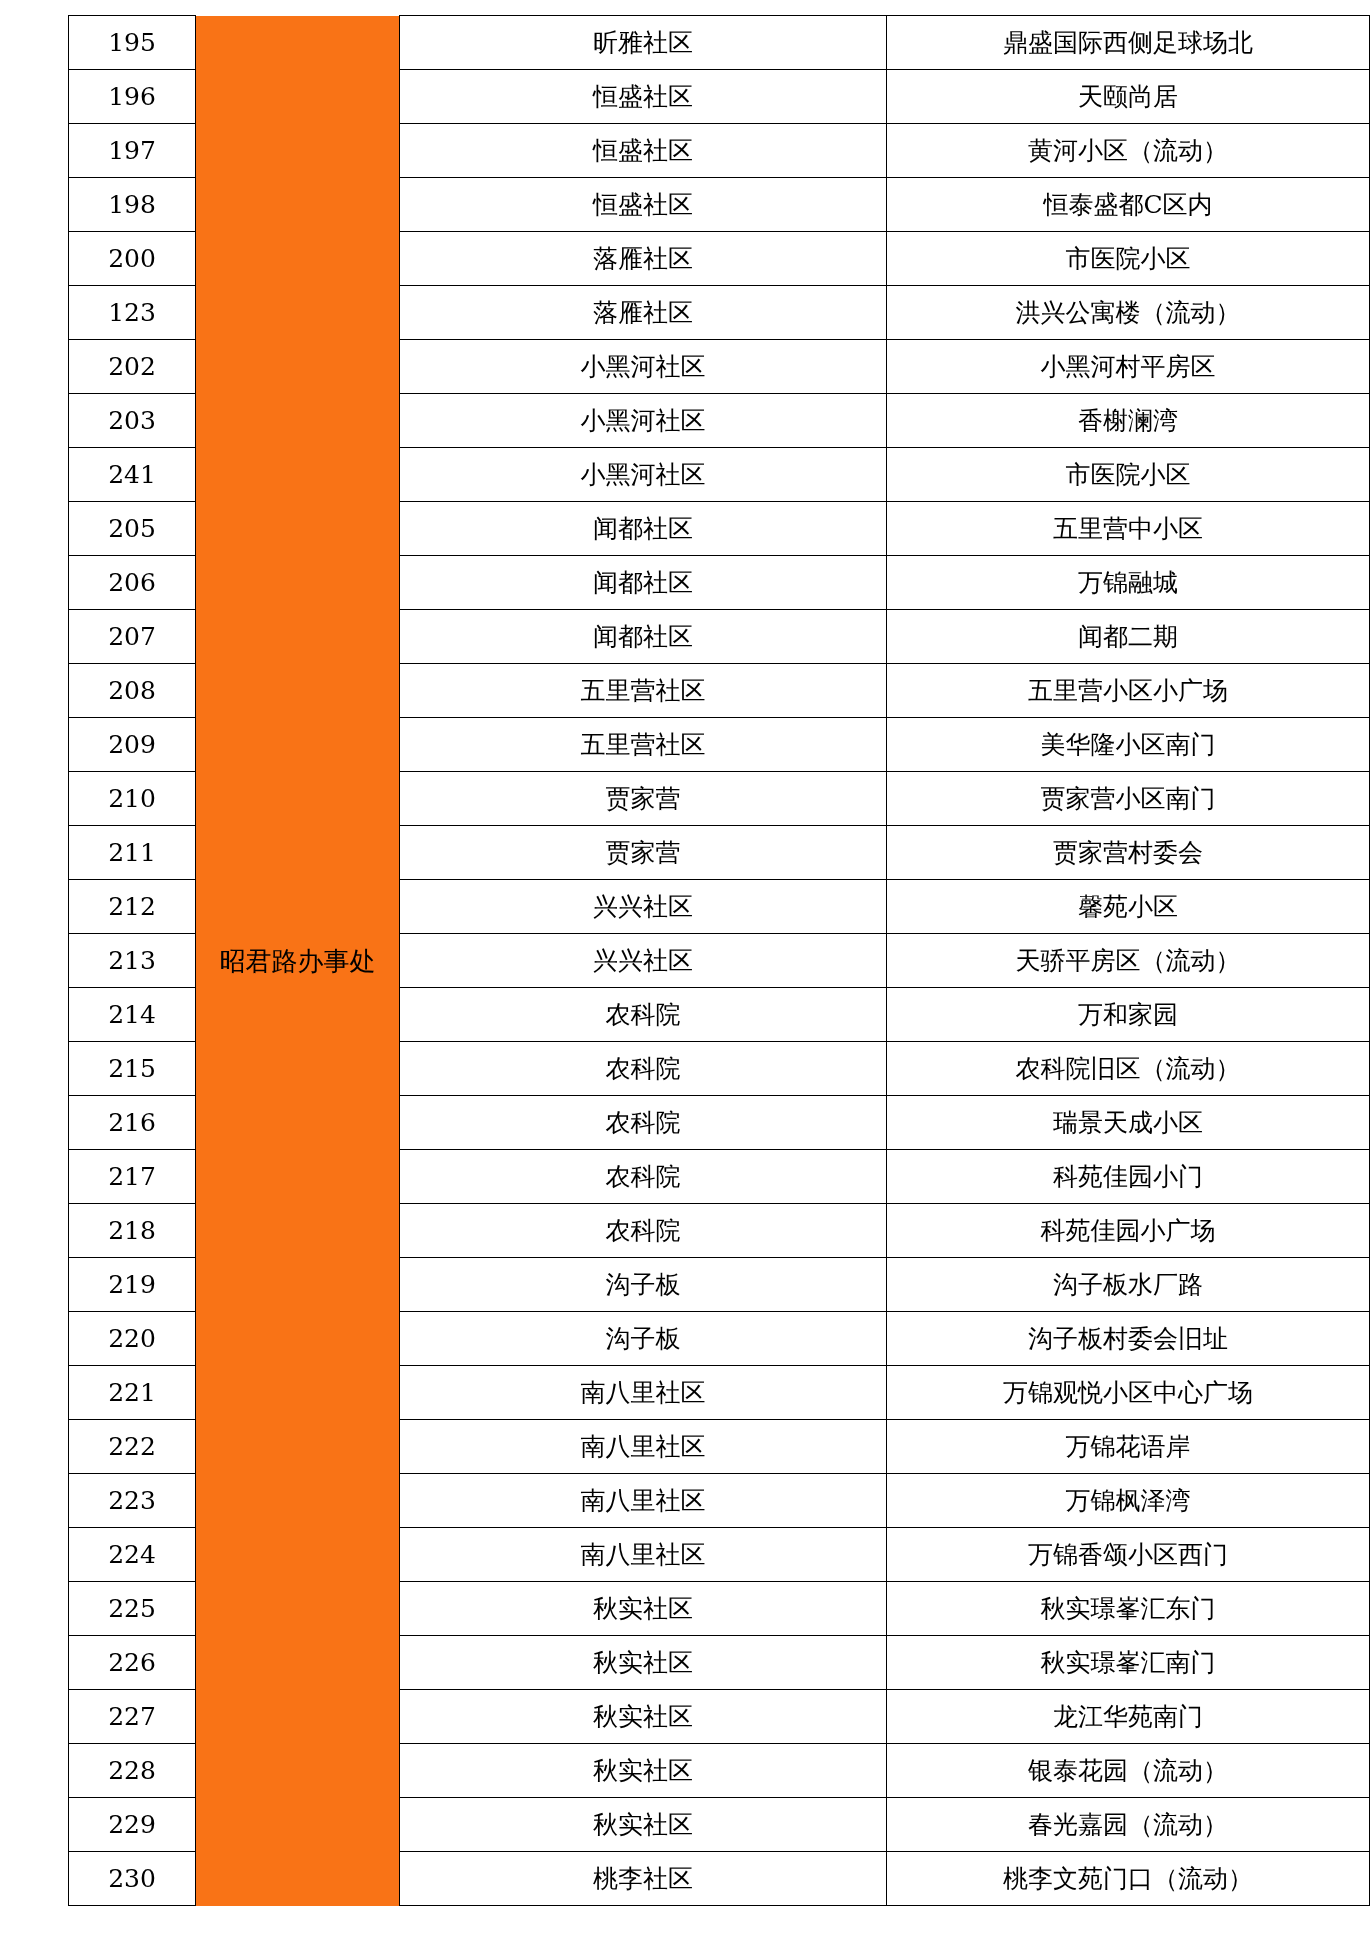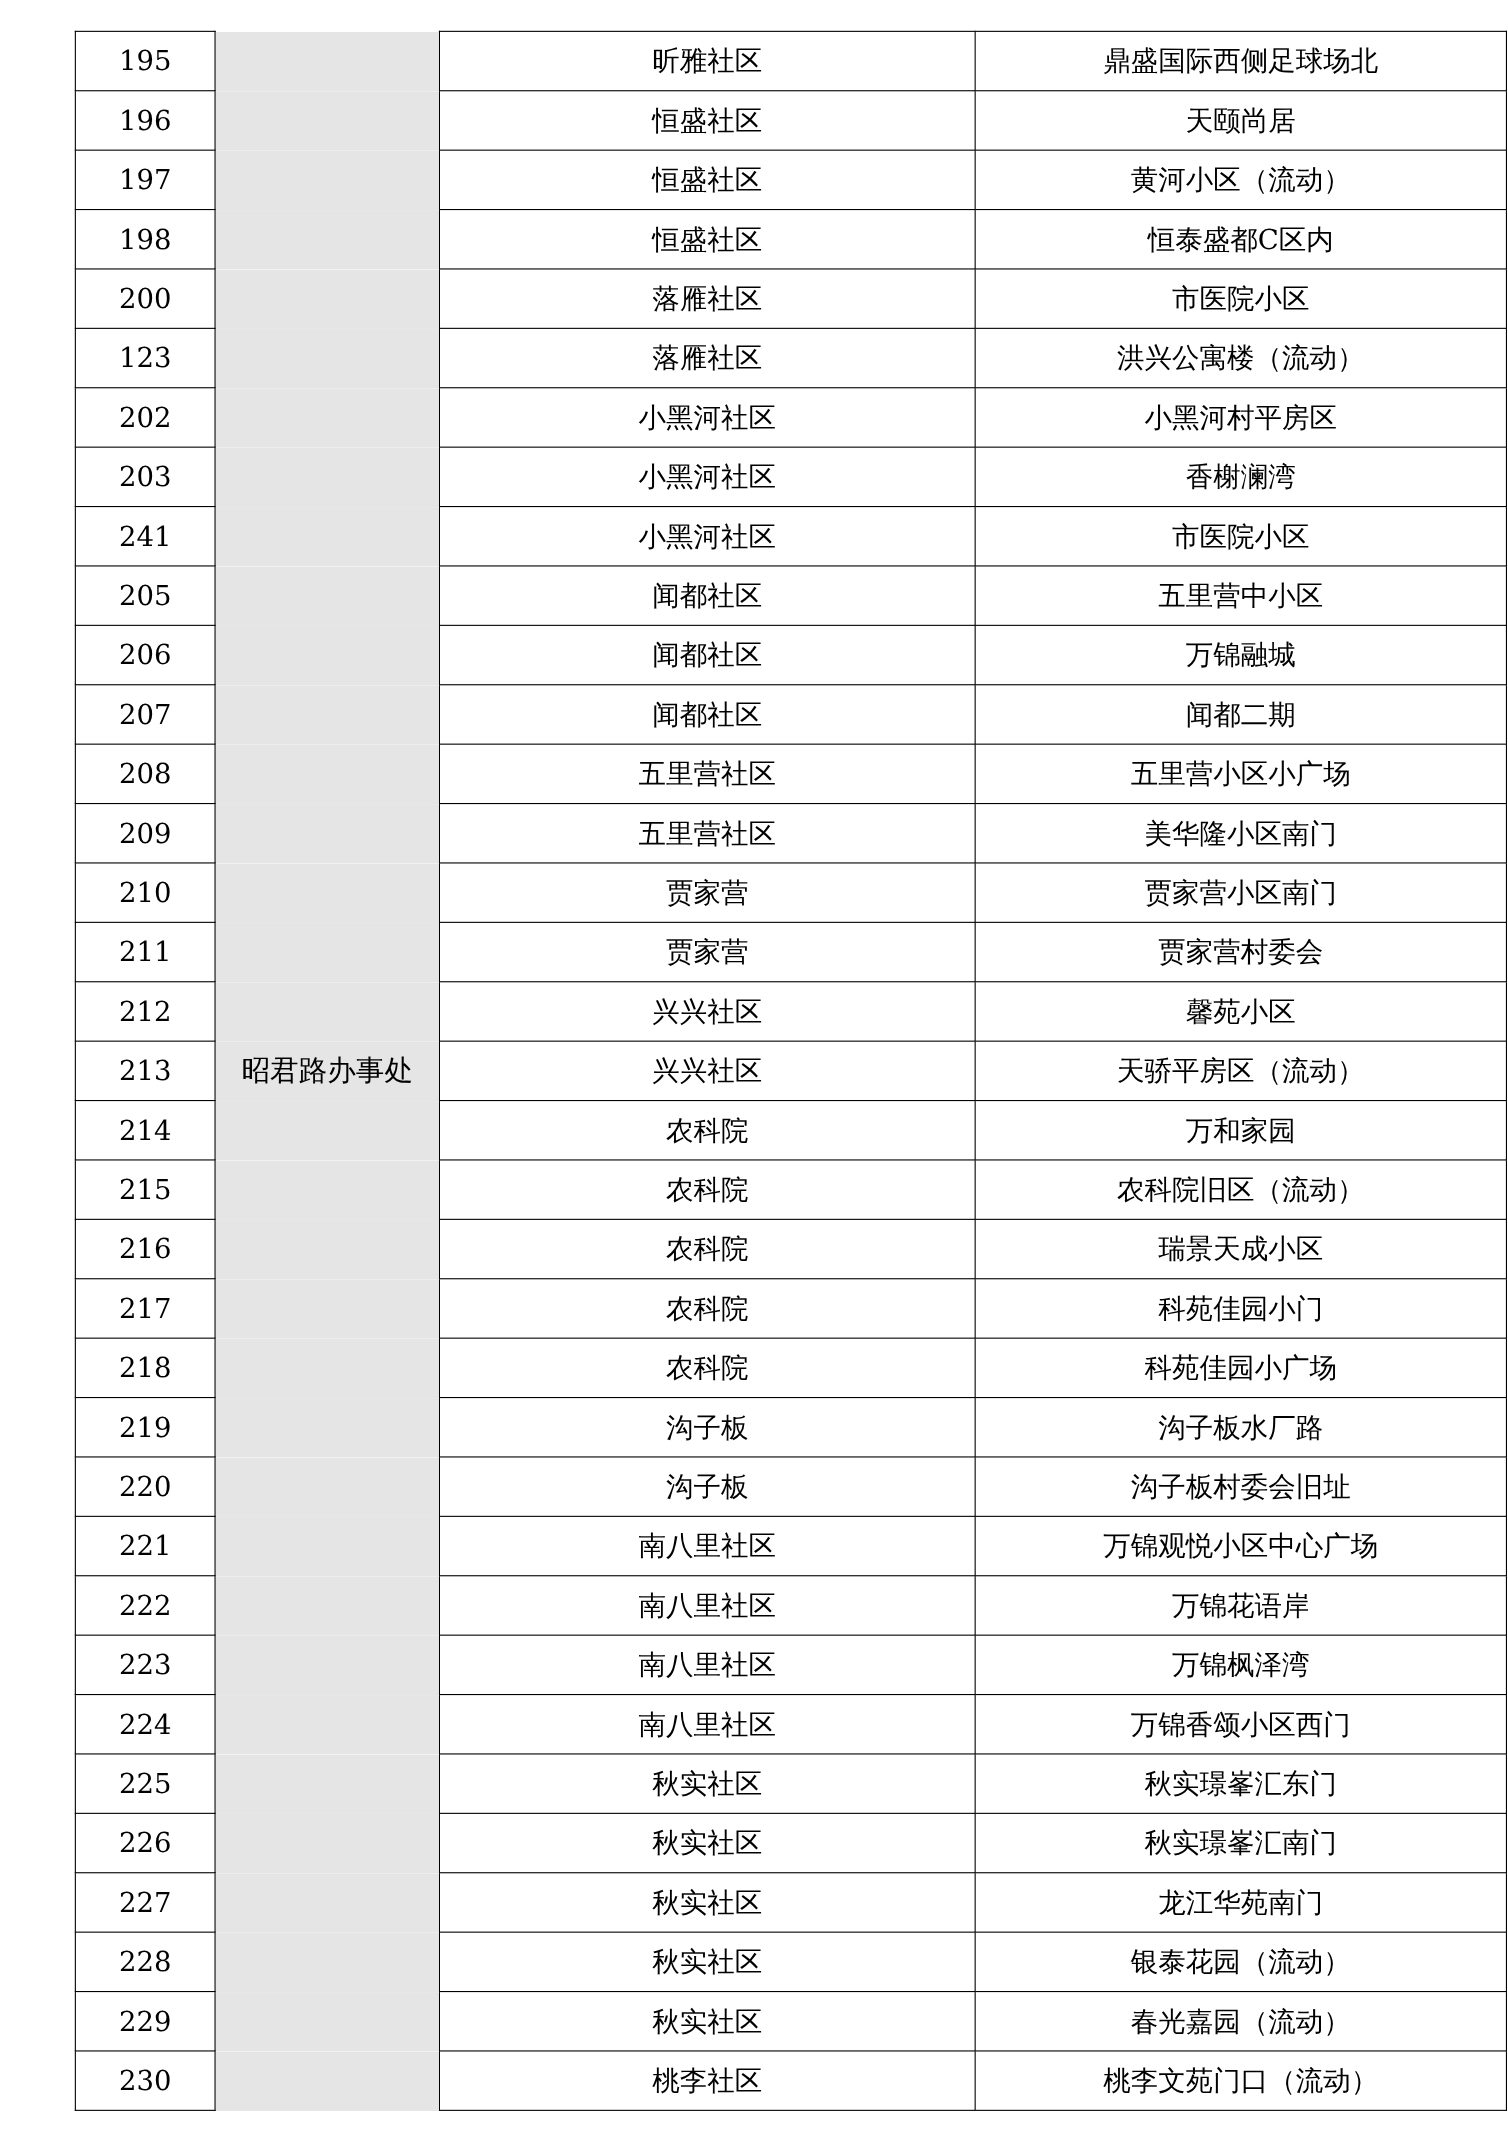--- a/index.html
+++ b/index.html
@@ -11,21 +11,21 @@
     width: 1371px;
     height: 1945px;
     font-family: "DejaVu Serif", "Liberation Serif", serif;
     color: #000000;
   }
   .page {
     position: relative;
     width: 1371px;
     height: 1945px;
     box-sizing: border-box;
-    padding: 28px 36px 0 68px;
+    padding: 15px 36px 0 68px;
   }
   table.data-table {
     border-collapse: collapse;
     table-layout: fixed;
     width: 1265px;
   }
   table.data-table td {
     border: 1.5px solid #000000;
     height: 53px;
     text-align: center;
@@ -54,21 +54,21 @@
     position: absolute;
     left: 50%;
     transform: translate(-50%, -50%);
     top: 50%;
     font-size: 26px;
     white-space: nowrap;
     color: #000000;
   }
   .office-spacer {
     border: none !important;
-    background: #e5e5e5;
+    background: #f97316;
   }
   
 </style>
 </head>
 <body>
 
 <div class="page">
   <table class="data-table">
     <tbody id="table-body">
         <tr>

